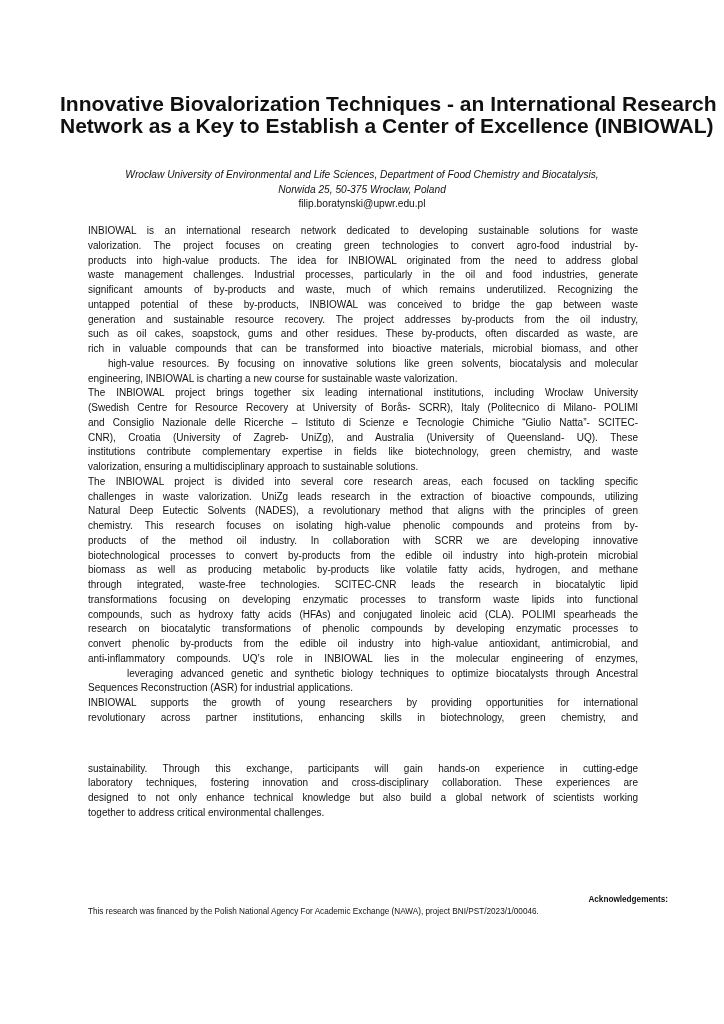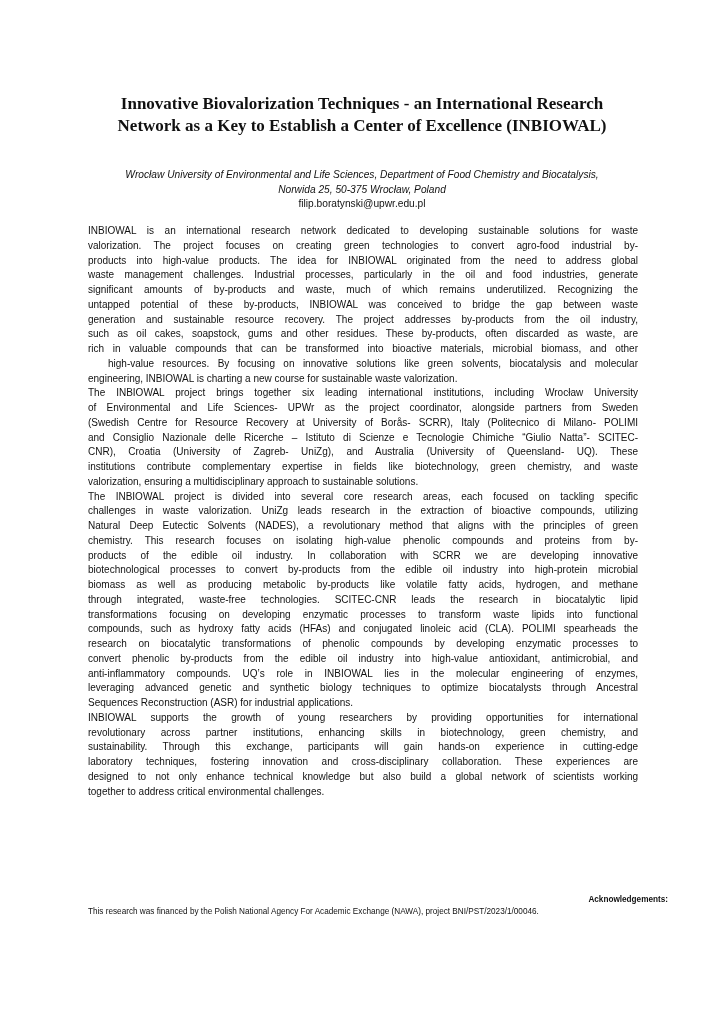--- a/index.html
+++ b/index.html
@@ -1,19 +1,19 @@
 <!DOCTYPE html>
 <html><head>
 <meta charset="utf-8">
 <style>
   html, body { margin:0; padding:0; background:#ffffff; }
   body { width:724px; height:1024px; position:relative; overflow:hidden; color:#111; }
   .page { position:absolute; left:0; top:0; width:724px; height:1024px; background:#fff; }
   .title { position:absolute; left:60px; width:604px; top:93px; text-align:center;
-    font-family:Liberation Serif, serif; font-weight:bold; font-size:17px; line-height:22px; color:#111; }
+    font-family:Liberation Sans, sans-serif; font-weight:bold; font-size:21px; line-height:22px; color:#111; }
   .title div { white-space:nowrap; }
   .author { position:absolute; left:60px; width:604px; top:152px; text-align:center;
     font-family:"Liberation Sans", sans-serif; font-size:11.2px; line-height:14.8px; }
   .aff { position:absolute; left:60px; width:604px; top:167px; text-align:center;
     font-family:"Liberation Sans", sans-serif; font-style:italic; font-size:10.2px; line-height:15px; }
   .email { position:absolute; left:60px; width:604px; top:197px; text-align:center;
     font-family:"Liberation Sans", sans-serif; font-size:10.2px; line-height:14px; }
   .body { position:absolute; left:88px; width:550px; top:224px;
     font-family:"Liberation Sans", sans-serif; font-size:10px; line-height:14.75px; }
   .ln { display:block; height:14.75px; white-space:nowrap; overflow:visible; text-align:justify; text-align-last:justify; }
@@ -48,48 +48,47 @@
         <span class="ln" style="display: block; width: auto; word-spacing: 4.72266px;">significant amounts of by-products and waste, much of which remains underutilized. Recognizing the</span>
         <span class="ln" style="display: block; width: auto; word-spacing: 4.32572px;">untapped potential of these by-products, INBIOWAL was conceived to bridge the gap between waste</span>
         <span class="ln" style="display: block; width: auto; word-spacing: 3.90104px;">generation and sustainable resource recovery. The project addresses by-products from the oil industry,</span>
         <span class="ln" style="display: block; width: auto; word-spacing: 2.14792px;">such as oil cakes, soapstock, gums and other residues. These by-products, often discarded as waste, are</span>
         <span class="ln" style="display: block; width: auto; word-spacing: 2.2433px;">rich in valuable compounds that can be transformed into bioactive materials, microbial biomass, and other</span>
         <span class="ln" style="display: block; width: auto; word-spacing: 3.07812px; padding-left: 20px;">high-value resources. By focusing on innovative solutions like green solvents, biocatalysis and molecular</span>
         <span class="ln last" style="display: block; width: auto;">engineering, INBIOWAL is charting a new course for sustainable waste valorization.</span>
       </div>
       <div>
         <span class="ln" style="display: block; width: auto; word-spacing: 3.56676px;">The INBIOWAL project brings together six leading international institutions, including Wrocław University</span>
-        <span class="ln" style="display: block; width: auto; word-spacing: 3.56971px;">of Environmental and Life Sciences- UPWr as the project coordinator, alongside partners from Sweden</span>
         <span class="ln" style="display: block; width: auto; word-spacing: 1.58929px;">(Swedish Centre for Resource Recovery at University of Borås- SCRR), Italy (Politecnico di Milano- POLIMI</span>
         <span class="ln" style="display: block; width: auto; word-spacing: 1.68638px;">and Consiglio Nazionale delle Ricerche – Istituto di Scienze e Tecnologie Chimiche “Giulio Natta”- SCITEC-</span>
         <span class="ln" style="display: block; width: auto; word-spacing: 5.77474px;">CNR), Croatia (University of Zagreb- UniZg), and Australia (University of Queensland- UQ). These</span>
         <span class="ln" style="display: block; width: auto; word-spacing: 4.23864px;">institutions contribute complementary expertise in fields like biotechnology, green chemistry, and waste</span>
         <span class="ln last" style="display: block; width: auto;">valorization, ensuring a multidisciplinary approach to sustainable solutions.</span>
       </div>
       <div>
         <span class="ln" style="display: block; width: auto; word-spacing: 4.19754px;">The INBIOWAL project is divided into several core research areas, each focused on tackling specific</span>
         <span class="ln" style="display: block; width: auto; word-spacing: 2.9363px;">challenges in waste valorization. UniZg leads research in the extraction of bioactive compounds, utilizing</span>
         <span class="ln" style="display: block; width: auto; word-spacing: 2.86049px;">Natural Deep Eutectic Solvents (NADES), a revolutionary method that aligns with the principles of green</span>
         <span class="ln" style="display: block; width: auto; word-spacing: 5.22005px;">chemistry. This research focuses on isolating high-value phenolic compounds and proteins from by-</span>
-        <span class="ln" style="display: block; width: auto; word-spacing: 7.97957px;">products of the edible oil industry. In collaboration with SCRR we are developing innovative</span>
+        <span class="ln" style="display: block; width: auto; word-spacing: 7.97957px;">products of the method oil industry. In collaboration with SCRR we are developing innovative</span>
         <span class="ln" style="display: block; width: auto; word-spacing: 3.4388px;">biotechnological processes to convert by-products from the edible oil industry into high-protein microbial</span>
         <span class="ln" style="display: block; width: auto; word-spacing: 4.59736px;">biomass as well as producing metabolic by-products like volatile fatty acids, hydrogen, and methane</span>
         <span class="ln" style="display: block; width: auto; word-spacing: 7.51875px;">through integrated, waste-free technologies. SCITEC-CNR leads the research in biocatalytic lipid</span>
         <span class="ln" style="display: block; width: auto; word-spacing: 5.09801px;">transformations focusing on developing enzymatic processes to transform waste lipids into functional</span>
         <span class="ln" style="display: block; width: auto; word-spacing: 1.49442px;">compounds, such as hydroxy fatty acids (HFAs) and conjugated linoleic acid (CLA). POLIMI spearheads the</span>
         <span class="ln" style="display: block; width: auto; word-spacing: 4.19886px;">research on biocatalytic transformations of phenolic compounds by developing enzymatic processes to</span>
         <span class="ln" style="display: block; width: auto; word-spacing: 4.20833px;">convert phenolic by-products from the edible oil industry into high-value antioxidant, antimicrobial, and</span>
         <span class="ln" style="display: block; width: auto; word-spacing: 4.91536px;">anti-inflammatory compounds. UQ’s role in INBIOWAL lies in the molecular engineering of enzymes,</span>
-        <span class="ln" style="display: block; width: auto; word-spacing: 3.46591px;">leveraging advanced genetic and synthetic biology techniques to optimize biocatalysts through Ancestral</span>
+        <span class="ln" style="display: block; width: auto; word-spacing: 3.46591px; margin-left: 39px;">leveraging advanced genetic and synthetic biology techniques to optimize biocatalysts through Ancestral</span>
         <span class="ln last" style="display: block; width: auto;">Sequences Reconstruction (ASR) for industrial applications.</span>
       </div>
       <div>
         <span class="ln" style="display: block; width: auto; word-spacing: 7.24574px;">INBIOWAL supports the growth of young researchers by providing opportunities for international</span>
         <span class="ln" style="display: block; width: auto; word-spacing: 8.1125px;">revolutionary across partner institutions, enhancing skills in biotechnology, green chemistry, and</span>
-        <span class="ln" style="display: block; width: auto; word-spacing: 8.04844px;">sustainability. Through this exchange, participants will gain hands-on experience in cutting-edge</span>
+        <span class="ln" style="display: block; width: auto; word-spacing: 8.04844px; margin-top: 36px;">sustainability. Through this exchange, participants will gain hands-on experience in cutting-edge</span>
         <span class="ln" style="display: block; width: auto; word-spacing: 5.22222px;">laboratory techniques, fostering innovation and cross-disciplinary collaboration. These experiences are</span>
         <span class="ln" style="display: block; width: auto; word-spacing: 3.15833px;">designed to not only enhance technical knowledge but also build a global network of scientists working</span>
         <span class="ln last" style="display: block; width: auto;">together to address critical environmental challenges.</span>
       </div>
     </div>
 
   <div class="ack">
     <div class="ack-h">Acknowledgements:</div>
     <div>This research was financed by the Polish National Agency For Academic Exchange (NAWA), project BNI/PST/2023/1/00046.</div>
   </div>

